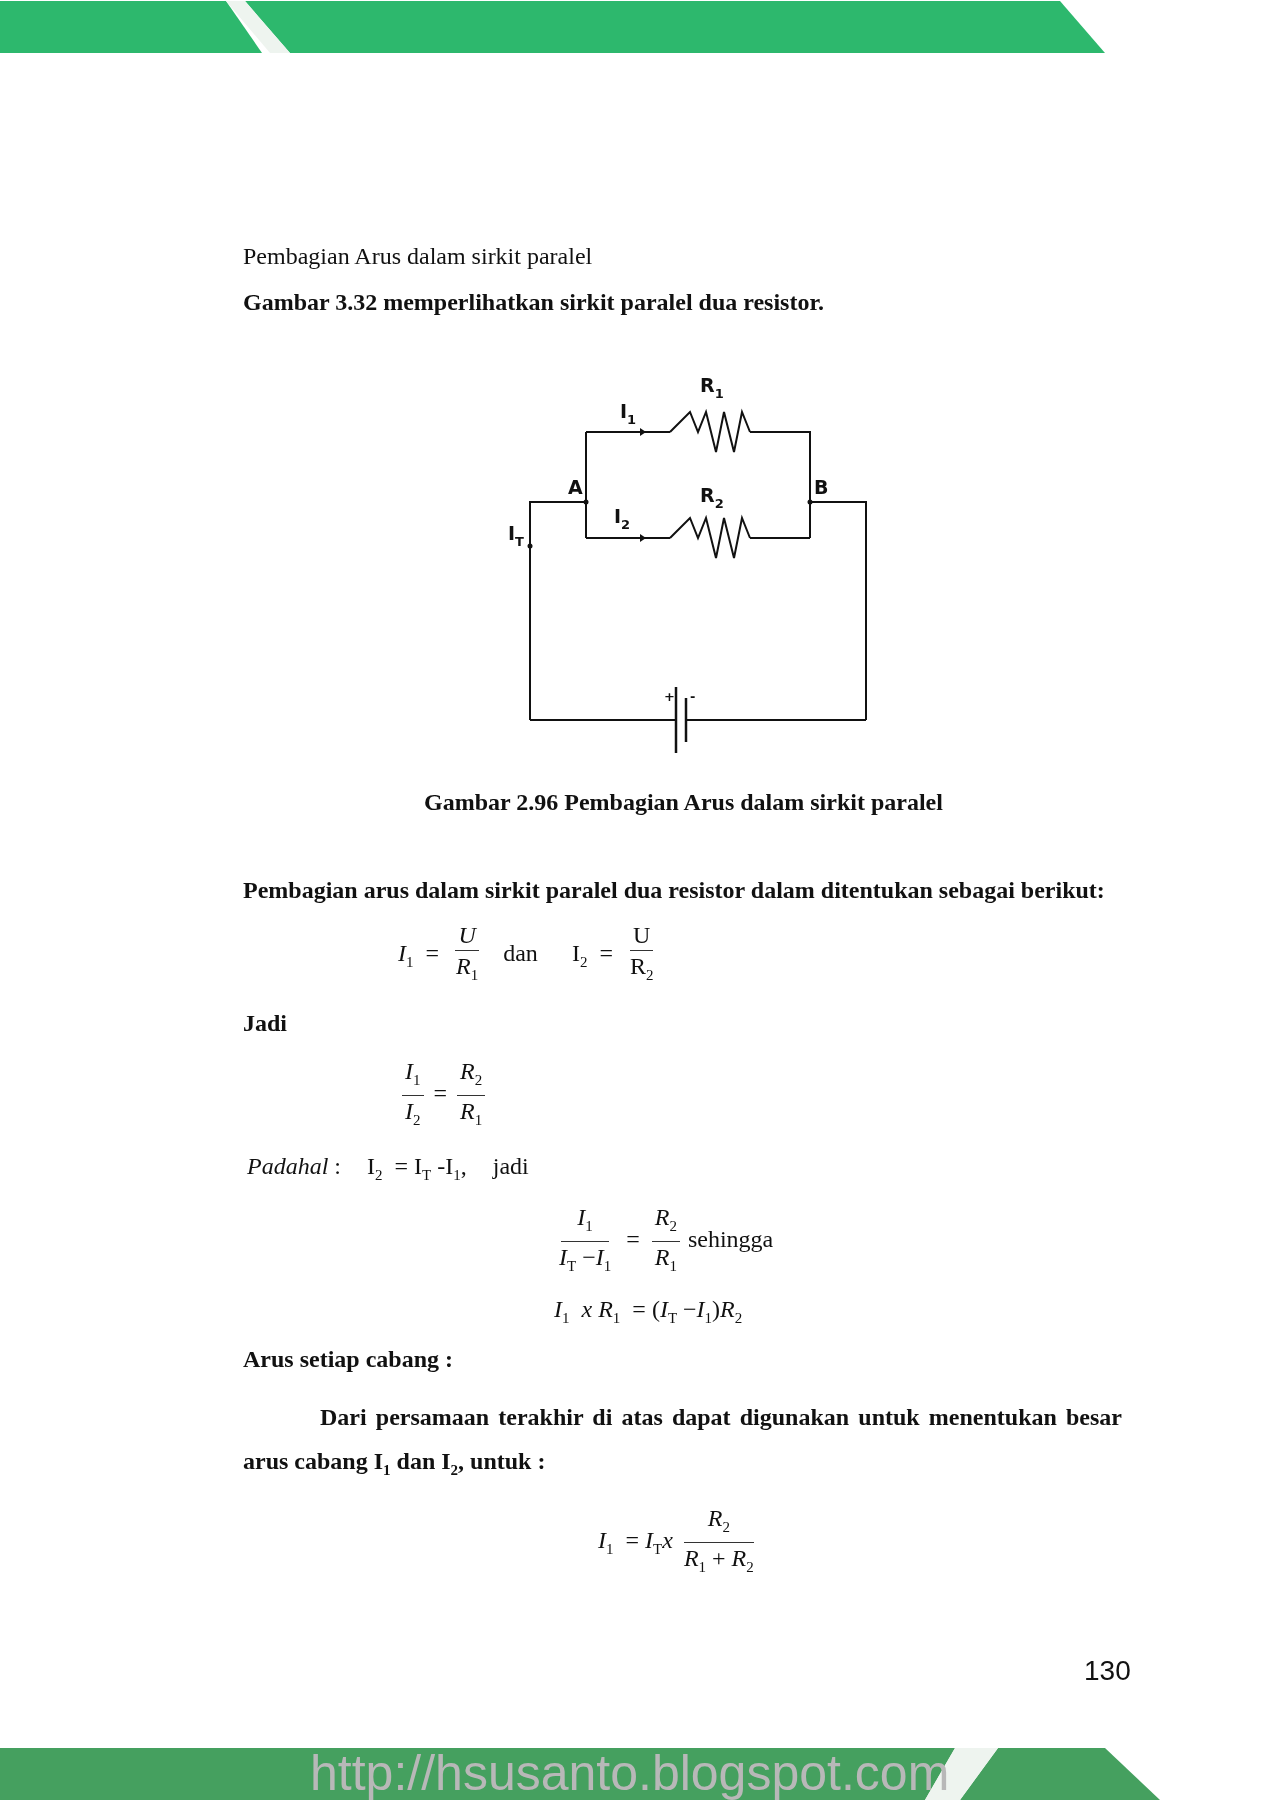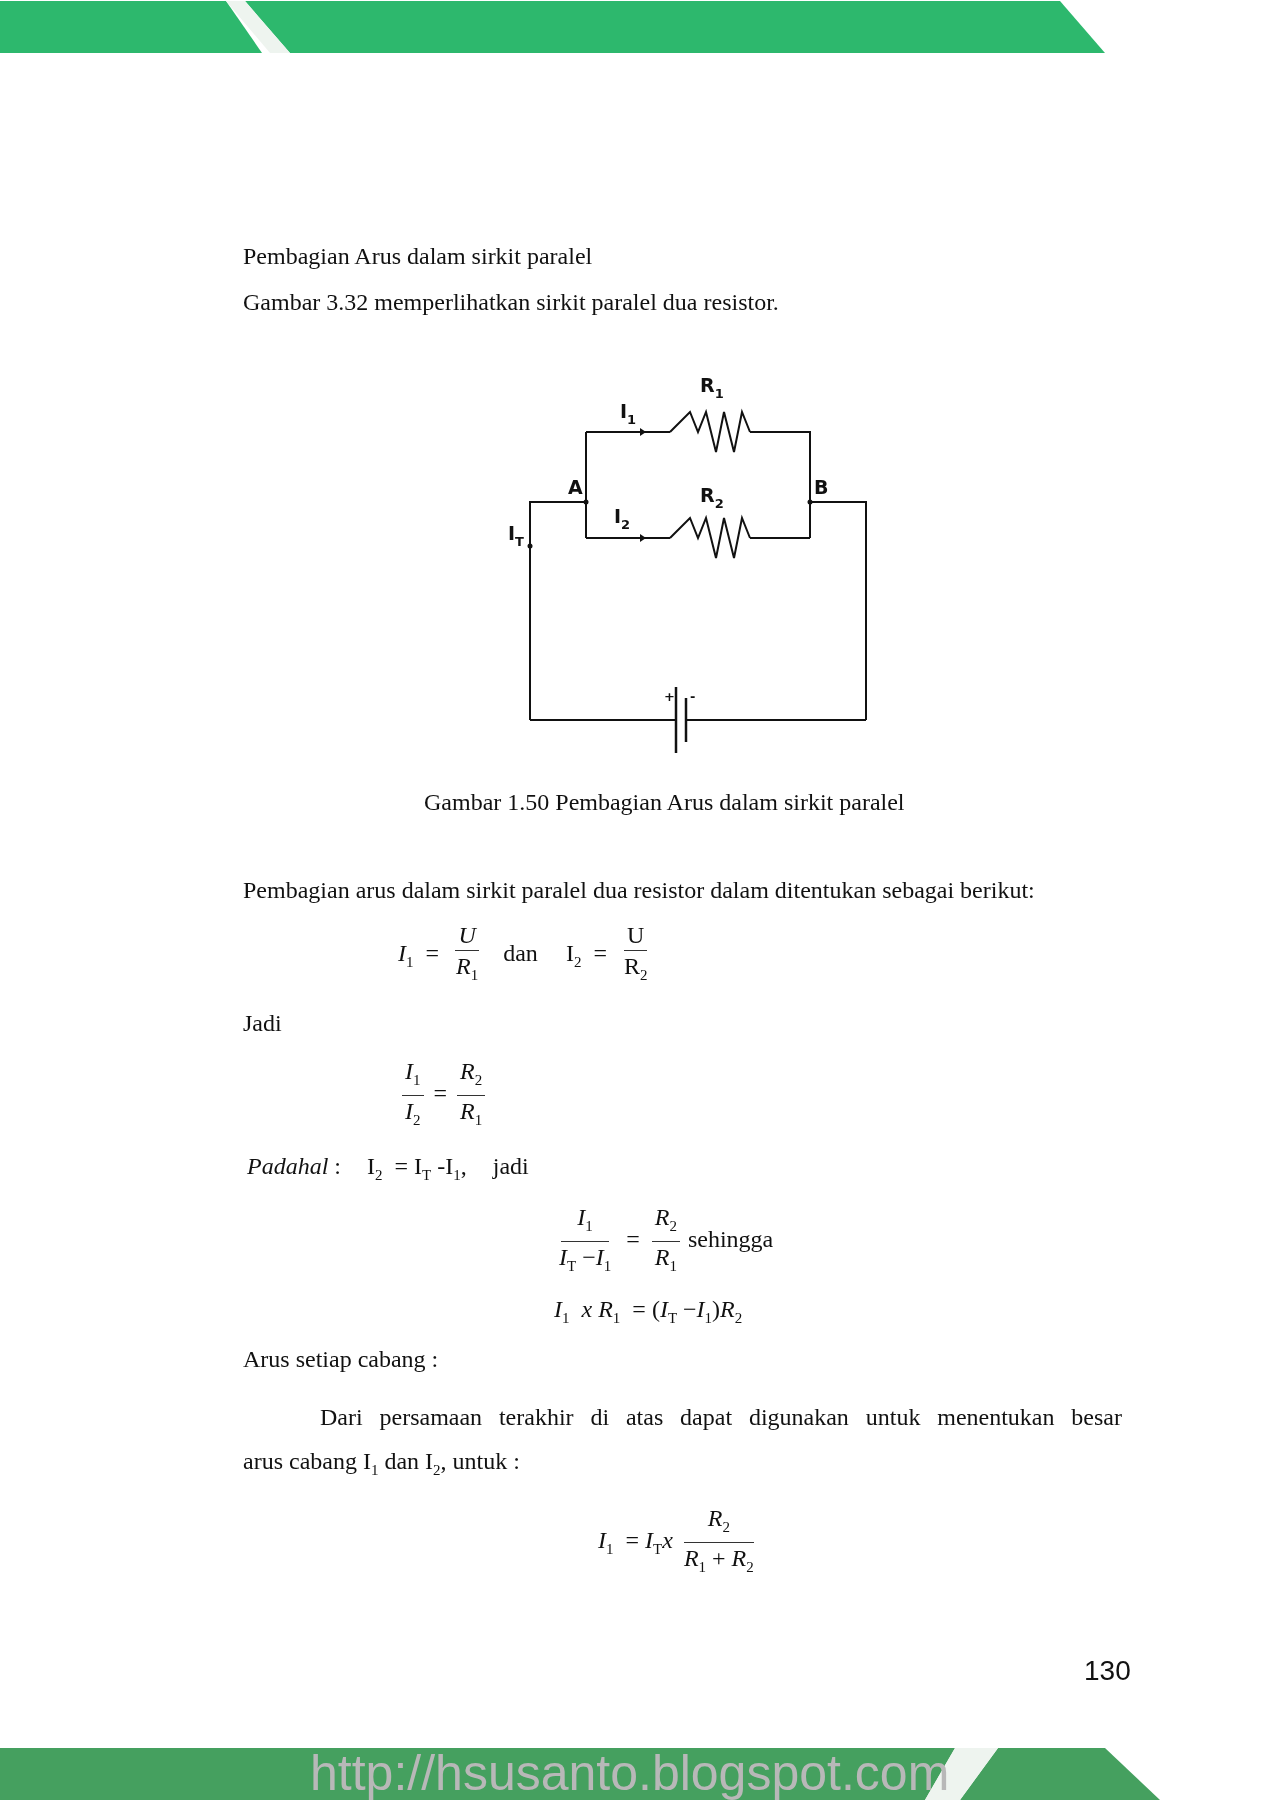--- a/index.html
+++ b/index.html
@@ -1,20 +1,20 @@
 <!DOCTYPE html>
 <html><head>
 <meta charset="utf-8">
 <style>
   html, body { margin: 0; padding: 0; }
   body { width: 1272px; height: 1800px; position: relative; background: #ffffff; overflow: hidden;
          font-family: "Liberation Serif", serif; color: #111; }
   .band { position: absolute; left: 0; width: 1272px; }
   .abs { position: absolute; white-space: nowrap; }
-  .serif { font-family: "Liberation Serif", serif; }
+  .serif { font-family: "Liberation Serif", serif; font-weight: bold; }
   .heading { font-weight: normal; font-size: 24px; }
   .body-text { font-size: 24px; }
   .math { font-family: "Liberation Serif", serif; font-size: 24px; }
   .it { font-style: italic; }
   sub, .sub { font-size: 15px; vertical-align: -6px; font-style: normal; }
   .frac { display: inline-flex; flex-direction: column; align-items: center; vertical-align: middle; margin: 0 2px; }
   .frac .num { padding: 0 3px 2px 3px; border-bottom: 1.5px solid #333; line-height: 26px; }
   .frac .den { padding: 2px 3px 0 3px; line-height: 26px; }
   .eq { margin: 0 6px; }
   .page-number { font-family: "Liberation Sans", sans-serif; font-size: 28px; }
@@ -70,32 +70,32 @@
   <text class="circuit-label" x="700" y="32"><tspan>R</tspan><tspan class="circuit-sub" dy="6">1</tspan></text>
   <text class="circuit-label" x="614" y="163"><tspan>I</tspan><tspan class="circuit-sub" dy="6">2</tspan></text>
   <text class="circuit-label" x="700" y="142"><tspan>R</tspan><tspan class="circuit-sub" dy="6">2</tspan></text>
   <text class="circuit-label" x="568" y="134">A</text>
   <text class="circuit-label" x="814" y="134">B</text>
   <text class="circuit-label" x="508" y="180"><tspan>I</tspan><tspan class="circuit-sub" dy="6">T</tspan></text>
   <text class="circuit-sub" x="664" y="341">+</text>
   <text class="circuit-sub" x="690" y="341">-</text>
 </svg>
 
-<div class="abs body-text serif" style="left:424px; top:789px;">Gambar 1.50 Pembagian Arus dalam sirkit paralel</div>
+<div class="abs body-text serif" style="left:424px; top:789px;">Gambar 2.96 Pembagian Arus dalam sirkit paralel</div>
 
 <div class="abs body-text serif" style="left:243px; top:877px;text-align:center;">Pembagian arus dalam sirkit paralel dua resistor dalam ditentukan sebagai berikut:</div>
 
 <div class="abs math" style="left:398px; top:922px;">
   <span class="it">I</span><span class="sub">1</span>
   <span class="eq">=</span>
   <span class="frac">
       <span class="num it">U</span>
       <span class="den"><span class="it">R</span><span class="sub">1</span></span>
     </span>
-  <span style="margin:0 22px 0 14px">dan</span>
+  <span style="margin:0 28px 0 14px">dan</span>
   <span>I</span><span class="sub">2</span>
   <span class="eq">=</span>
   <span class="frac">
       <span class="num">U</span>
       <span class="den"><span>R</span><span class="sub">2</span></span>
     </span>
 </div>
 
 <div class="abs body-text serif" style="left:243px; top:1010px;">Jadi</div>
 

